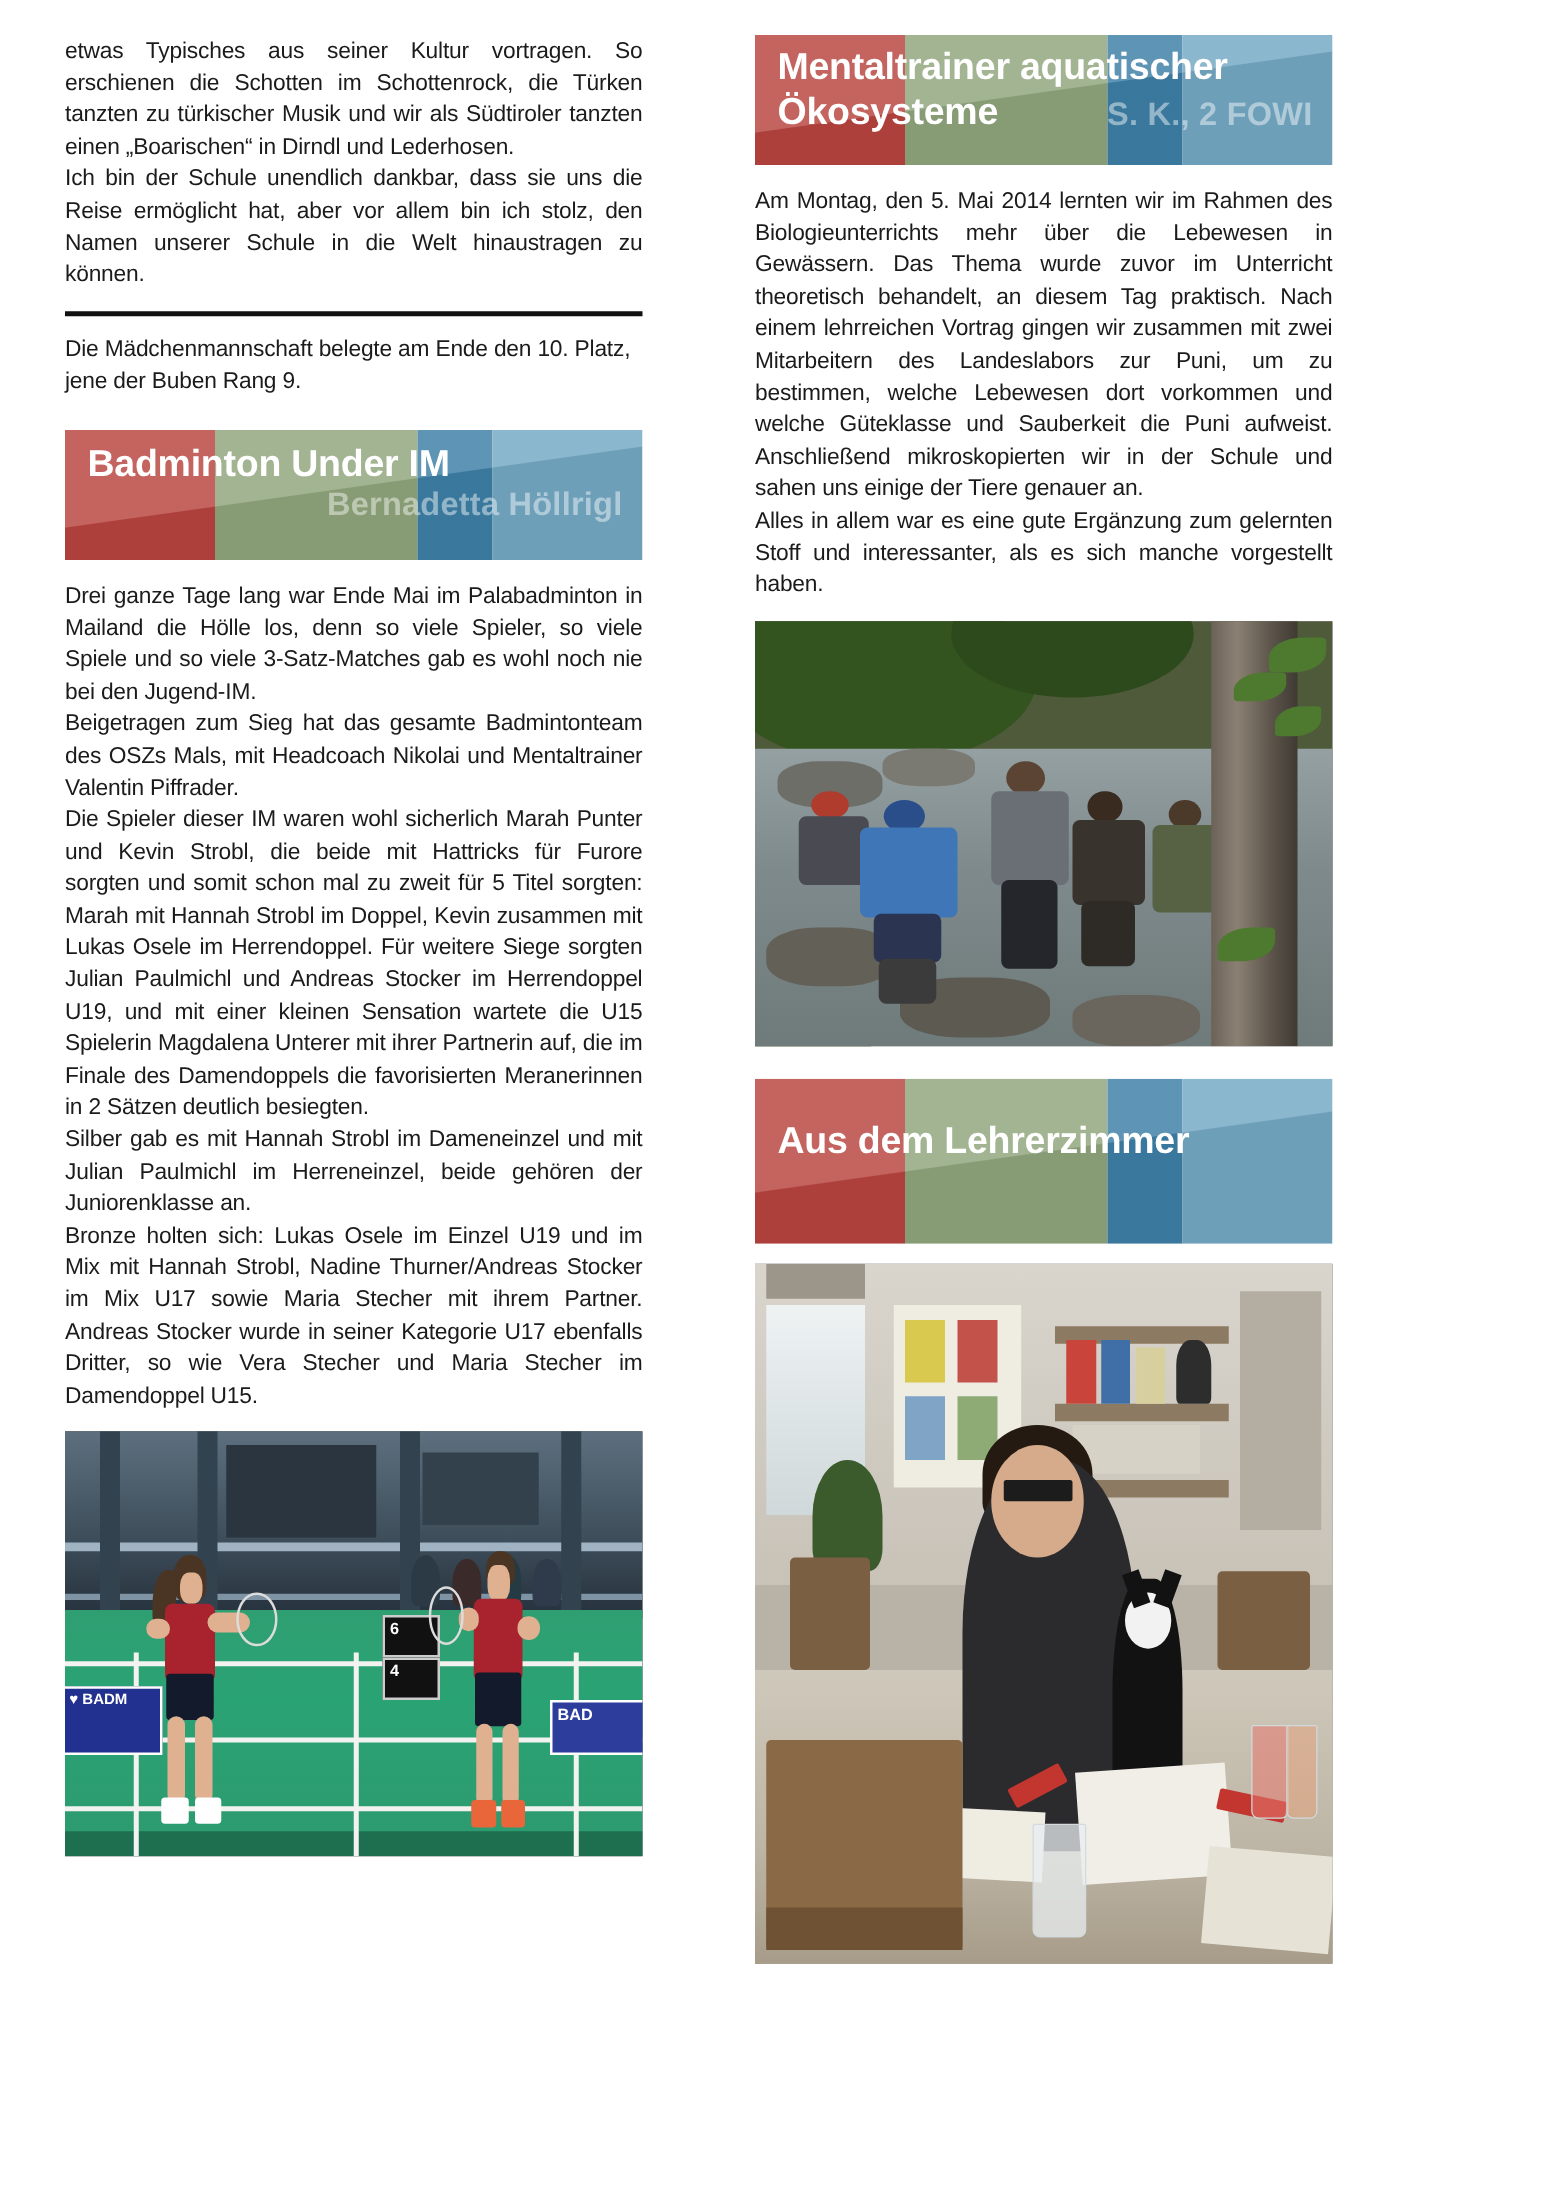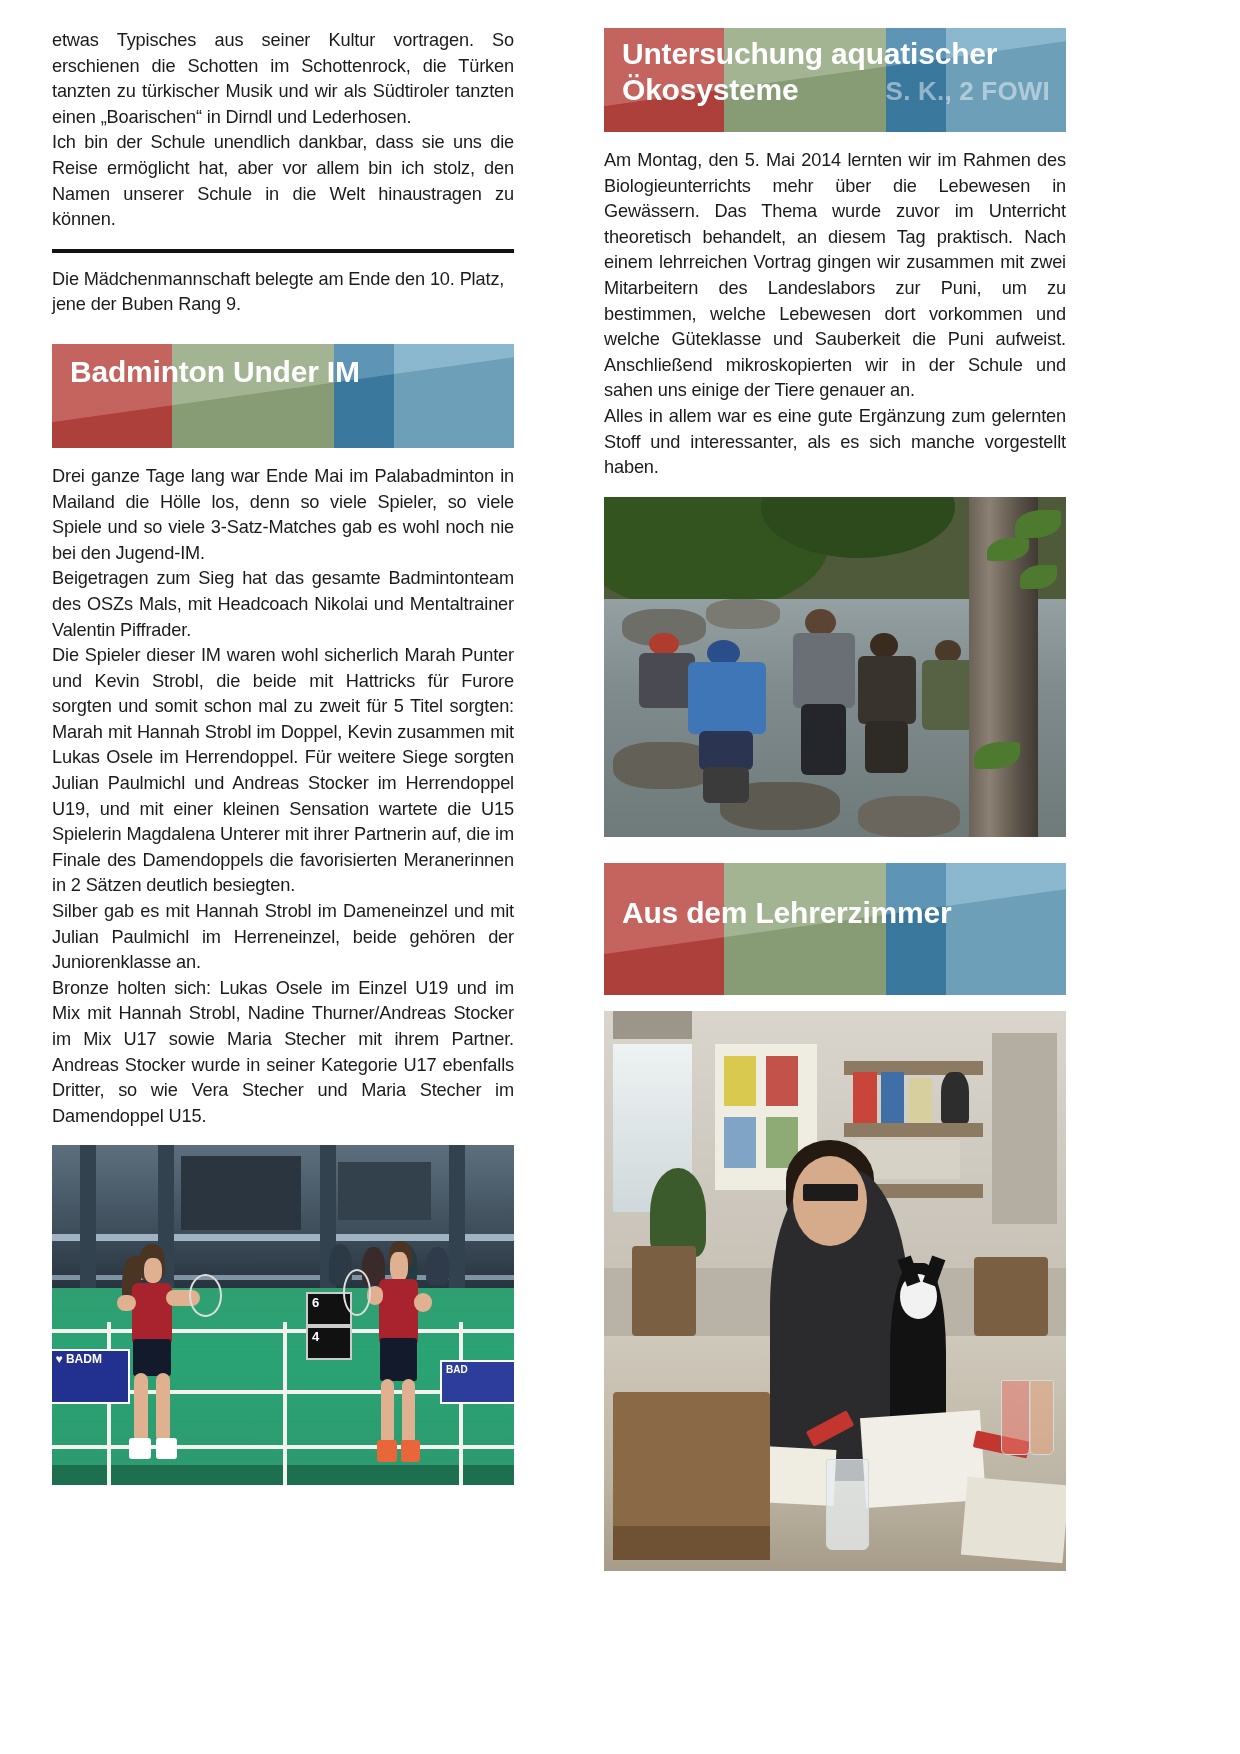--- a/index.html
+++ b/index.html
@@ -116,21 +116,21 @@
     background: linear-gradient(180deg,#5d6f7e 0%, #3f4f5c 55%, #25313c 100%); }
   .bm-rail { position:absolute; left:0; top:26%; width:100%; height:7px; background:#9fb3c2; }
   .bm-rail2 { position:absolute; left:0; top:38%; width:100%; height:5px; background:#7e94a4; }
   .bm-vert { position:absolute; top:0; width:16px; height:44%; background:#33424f; }
   .bm-court { position:absolute; left:0; bottom:0; width:100%; height:58%;
     background: linear-gradient(180deg,#2f9f72 0%, #2aa374 35%, #2d9a6f 100%); }
   .bm-courtline { position:absolute; background:#f2f2f0; height:4px; }
   .bm-courtlinev { position:absolute; background:#f2f2f0; width:4px; }
   .bm-floorstrip { position:absolute; left:0; bottom:0; width:100%; height:6%; background:#1d6f4f; }
   .bm-banner { position:absolute; background:#2d3d9c; border:2px solid #ffffff; }
-  .bm-banner-txt { color:#fff; font-weight:bold; font-size:10px; padding:2px 4px; font-family:"Liberation Sans",sans-serif;}
+  .bm-banner-txt { color:#fff; font-weight:bold; font-size:13px; padding:2px 4px; font-family:"Liberation Sans",sans-serif;}
   .bm-score { position:absolute; background:#111; border:2px solid #ccc; }
   .bm-score .num { color:#fff; font-size:13px; font-weight:bold; padding:1px 4px;}
   .bm-person { position:absolute; }
   .bm-shirt { position:absolute; background:#a8232d; border-radius:6px 6px 3px 3px; }
   .bm-shorts { position:absolute; background:#121a2b; border-radius:3px; }
   .bm-skin { position:absolute; background:#e0b191; border-radius:40%; }
   .bm-hair { position:absolute; background:#4a3524; border-radius:45% 45% 30% 30%; }
   .bm-shoe { position:absolute; background:#ffffff; border-radius:3px; }
   .bm-racket { position:absolute; border:2px solid #dcdcdc; border-radius:50%; }
   .bm-crowd { position:absolute; background:#2b3a45; border-radius:50% 50% 20% 20%; }
@@ -193,20 +193,21 @@
     <div class="banner b-badminton">
       <div class="bands">
         <span style="width:26%;background:#b8443f;"></span>
         <span style="width:35%;background:#8fa57c;"></span>
         <span style="width:13%;background:#3d7fa6;"></span>
         <span style="width:26%;background:#74a9c4;"></span>
       </div>
       <div class="shine"></div>
       <div class="txt">
         <h2>Badminton Under IM</h2>
+        <span class="author">Bernadetta Höllrigl</span>
       </div>
     </div>
 
     <div class="gap-m"></div>
 
     <p class="body">Drei ganze Tage lang war Ende Mai im Palabadminton in Mailand die Hölle los, denn so viele Spieler, so viele Spiele und so viele 3-Satz-Matches gab es wohl noch nie bei den Jugend-IM.</p>
     <p class="body">Beigetragen zum Sieg hat das gesamte Badmintonteam des OSZs Mals, mit Headcoach Nikolai und Mentaltrainer Valentin Piffrader.</p>
     <p class="body">Die Spieler dieser IM waren wohl sicherlich Marah Punter und Kevin Strobl, die beide mit Hattricks für Furore sorgten und somit schon mal zu zweit für 5 Titel sorgten: Marah mit Hannah Strobl im Doppel, Kevin zusammen mit Lukas Osele im Herrendoppel. Für weitere Siege sorgten Julian Paulmichl und Andreas Stocker im Herrendoppel U19, und mit einer kleinen Sensation wartete die U15 Spielerin Magdalena Unterer  mit ihrer Partnerin  auf, die im Finale des Damendoppels die favorisierten Meranerinnen in 2 Sätzen deutlich besiegten.</p>
     <p class="body">Silber gab es mit Hannah Strobl im Dameneinzel und mit Julian Paulmichl im Herreneinzel, beide gehören der Juniorenklasse an.</p>
     <p class="body">Bronze holten sich: Lukas Osele im Einzel U19 und im Mix mit Hannah Strobl, Nadine Thurner/Andreas Stocker im Mix U17 sowie Maria Stecher mit ihrem Partner. Andreas Stocker wurde in seiner Kategorie U17 ebenfalls Dritter, so wie Vera Stecher und Maria Stecher im Damendoppel U15.</p>
@@ -290,21 +291,21 @@
 
     <div class="banner b-aqua">
       <div class="bands">
         <span style="width:26%;background:#b8443f;"></span>
         <span style="width:35%;background:#8fa57c;"></span>
         <span style="width:13%;background:#3d7fa6;"></span>
         <span style="width:26%;background:#74a9c4;"></span>
       </div>
       <div class="shine"></div>
       <div class="txt" style="padding-top:8px;">
-        <h2>Untersuchung aquatischer</h2>
+        <h2>Mentaltrainer aquatischer</h2>
         <h2 style="display:inline-block;">Ökosysteme</h2>
         <span class="author" style="display:inline-block;float:right;margin-top:4px;margin-left:16px;">S. K., 2 FOWI</span>
       </div>
     </div>
 
     <div class="gap-m"></div>
 
     <p class="body">Am Montag, den 5. Mai 2014 lernten wir im Rahmen des Biologieunterrichts mehr über die Lebewesen in Gewässern. Das Thema wurde zuvor im Unterricht theoretisch behandelt, an diesem Tag praktisch. Nach einem lehrreichen Vortrag gingen wir zusammen mit zwei Mitarbeitern des Landeslabors zur Puni, um zu bestimmen, welche Lebewesen dort vorkommen und welche Güteklasse und Sauberkeit die Puni aufweist. Anschließend mikroskopierten wir in der Schule und sahen uns einige der Tiere genauer an.</p>
     <p class="body">Alles in allem war es eine gute Ergänzung zum gelernten Stoff und interessanter, als es sich manche vorgestellt haben.</p>
 

